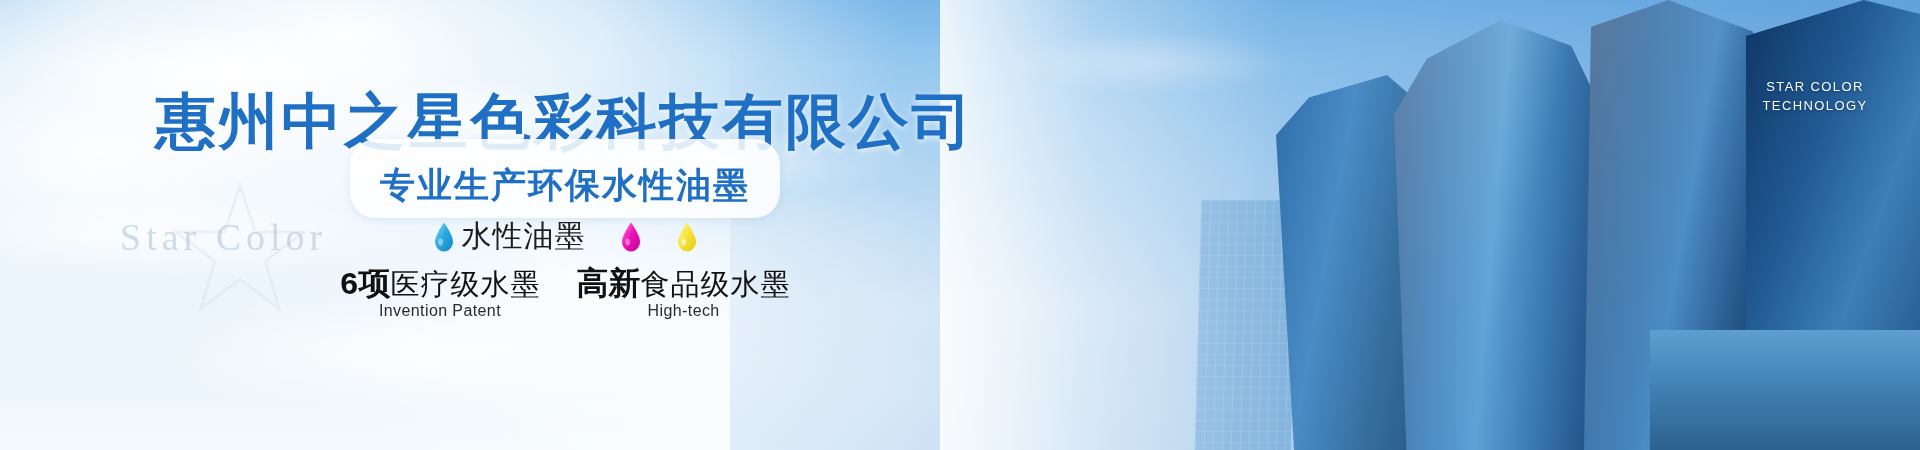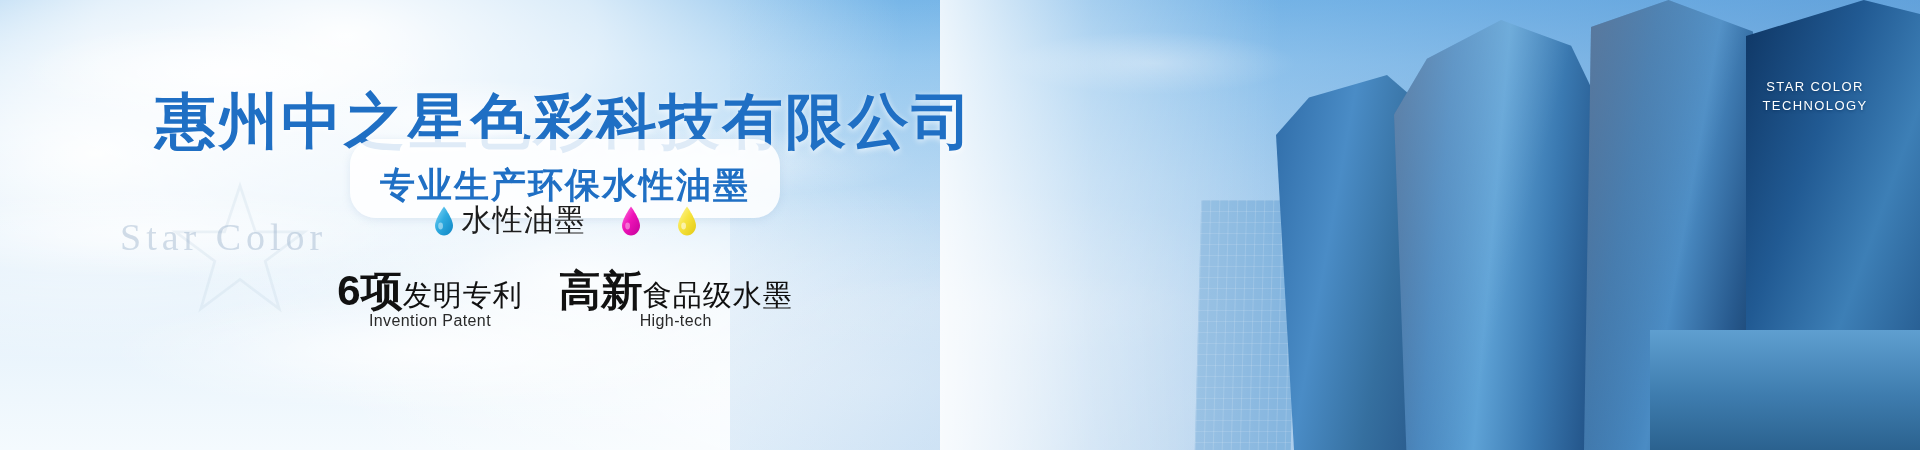--- a/index.html
+++ b/index.html
@@ -185,21 +185,21 @@
     font-weight: 600;
     letter-spacing: 2px;
     color: #1f6fc4;
     white-space: nowrap;
     box-shadow: 0 2px 8px rgba(120,160,200,0.18);
   }
 
   .features {
     position: absolute;
     left: 0; right: 0;
-    top: 200px;
+    top: 216px;
     display: flex;
     justify-content: center;
     align-items: center;
     gap: 34px;
   }
   .feature {
     display: flex;
     align-items: center;
     gap: 7px;
   }
@@ -228,23 +228,24 @@
   }
   .badge {
     text-align: center;
   }
   .badge-cn {
     white-space: nowrap;
     color: #111111;
     line-height: 1;
   }
   .badge-big {
-    font-size: 42px;
+    font-size: 32px;
     font-weight: 700;
     letter-spacing: 0px;
+    font-family: Liberation Mono, monospace;
   }
   .badge-small {
     font-size: 29px;
     font-weight: 500;
     letter-spacing: 1px;
   }
   .badge-en {
     margin-top: 0;
     font-size: 16px;
     color: #2a2a2a;
@@ -332,21 +333,21 @@
           <path d="M11 0.5 C11 0.5 2 13 2 19.6 C2 25.1 6.1 29.5 11 29.5 C15.9 29.5 20 25.1 20 19.6 C20 13 11 0.5 11 0.5 Z" fill="url(#gYel)"></path>
           <ellipse cx="7.6" cy="20" rx="2.4" ry="3.4" fill="rgba(255,255,255,0.55)"></ellipse>
         </svg>
       </div>
 
     </div>
 
     <div class="badges">
 
       <div class="badge">
-        <div class="badge-cn"><span class="badge-big">6项</span><span class="badge-small">发明专利</span></div>
+        <div class="badge-cn"><span class="badge-big">6项</span><span class="badge-small">医疗级水墨</span></div>
         <div class="badge-en">Invention Patent</div>
       </div>
 
       <div class="badge">
         <div class="badge-cn"><span class="badge-big">高新</span><span class="badge-small">食品级水墨</span></div>
         <div class="badge-en">High-tech</div>
       </div>
 
     </div>
 

